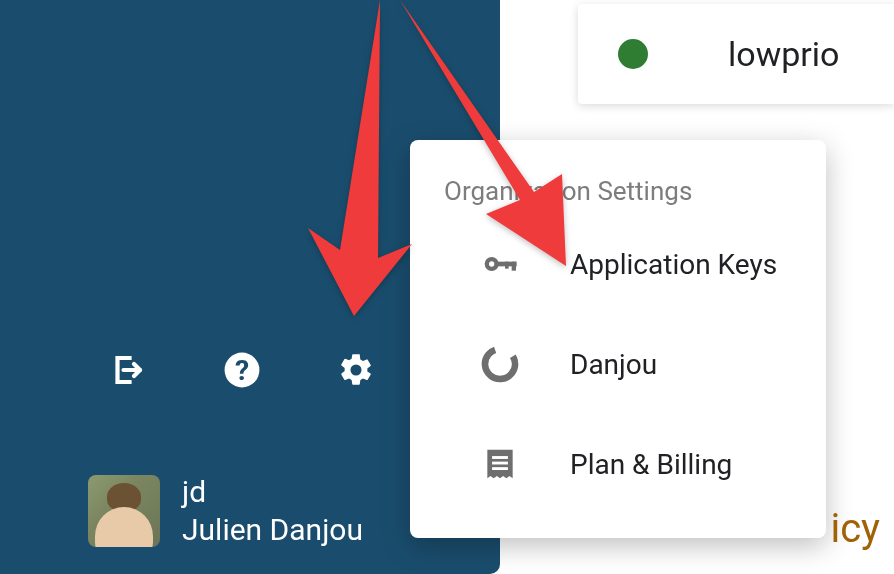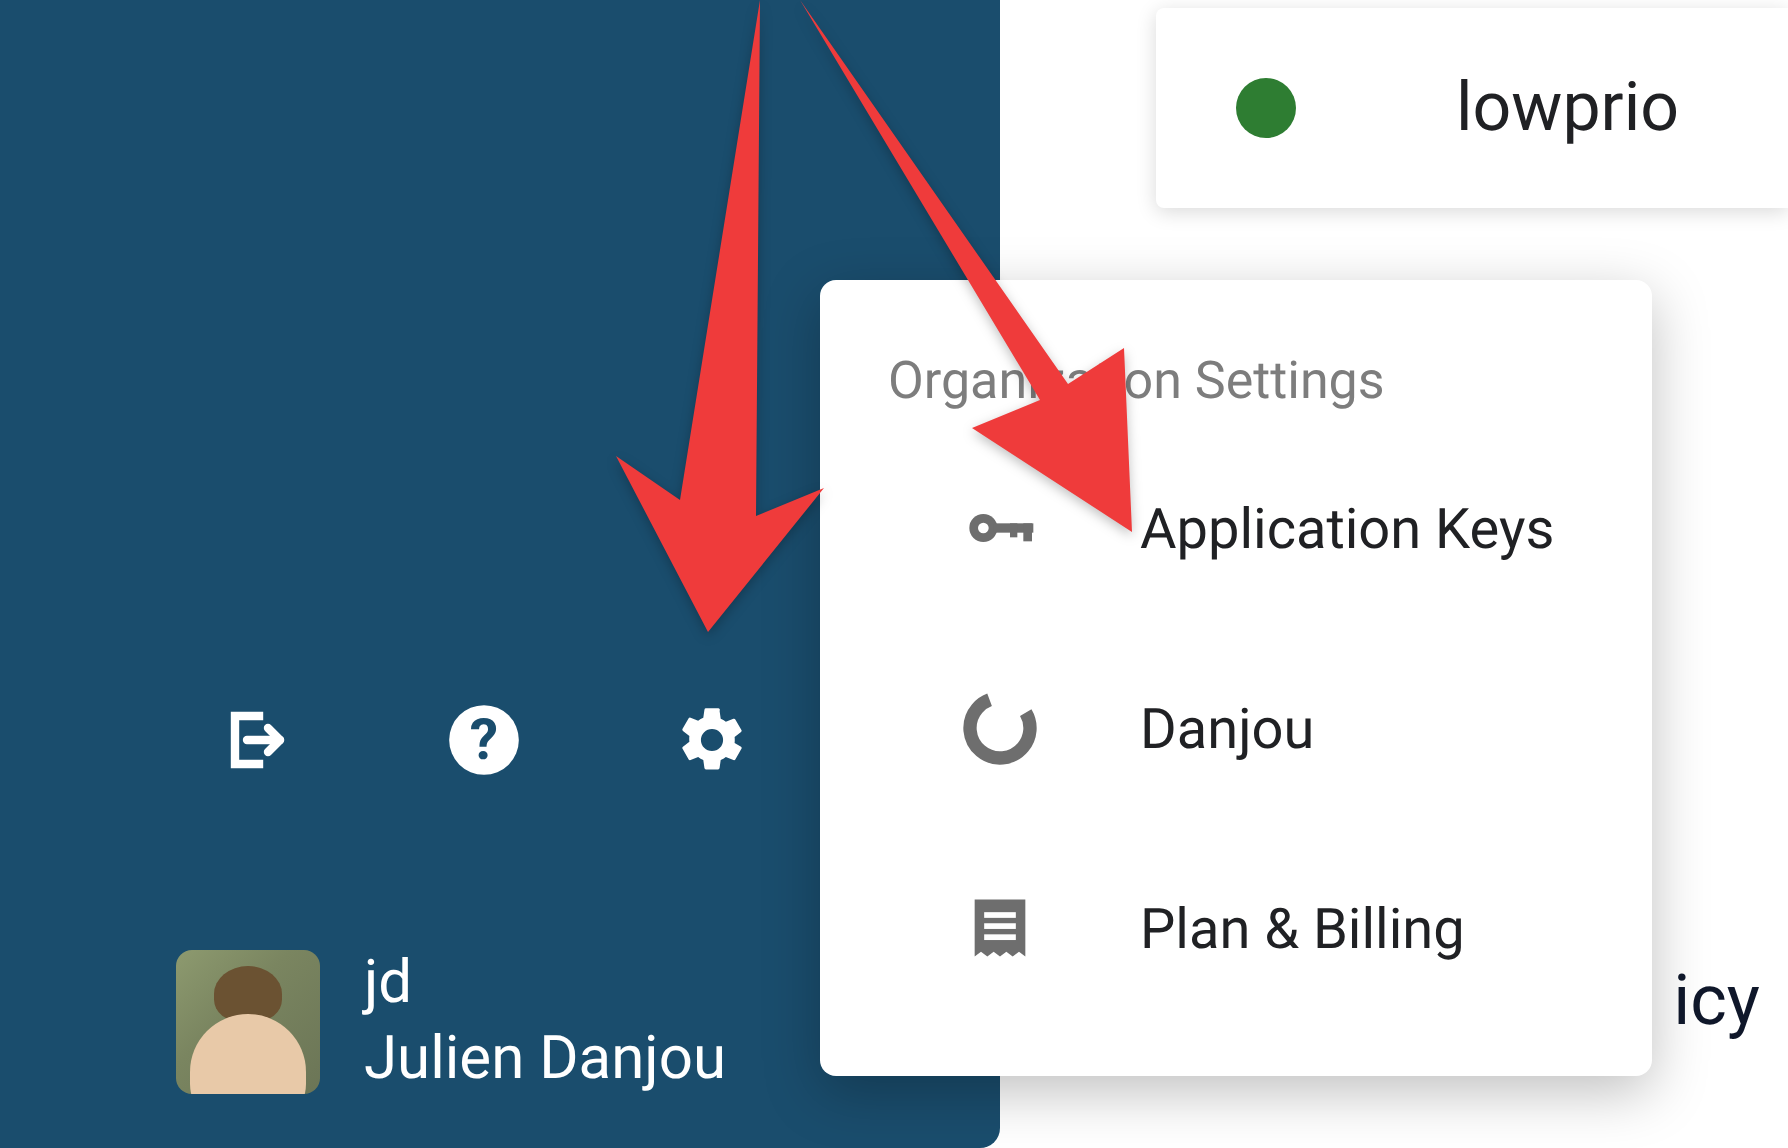--- a/index.html
+++ b/index.html
@@ -139,23 +139,23 @@
       justify-content: center;
       color: #6e6e6e;
     }
     .popup-item-label {
       font-size: 28px;
       color: #202124;
     }
     .truncated-text {
       position: absolute;
       right: 14px;
-      bottom: 53px;
-      font-size: 35px;
-      color: #0f172a;
+      bottom: 22px;
+      font-size: 40px;
+      color: #a16207;
     }
     .arrow {
       position: absolute;
       pointer-events: none;
     }
     .arrow svg {
       filter: drop-shadow(0 2px 3px rgba(0,0,0,0.25));
     }
   </style>
 </head>

